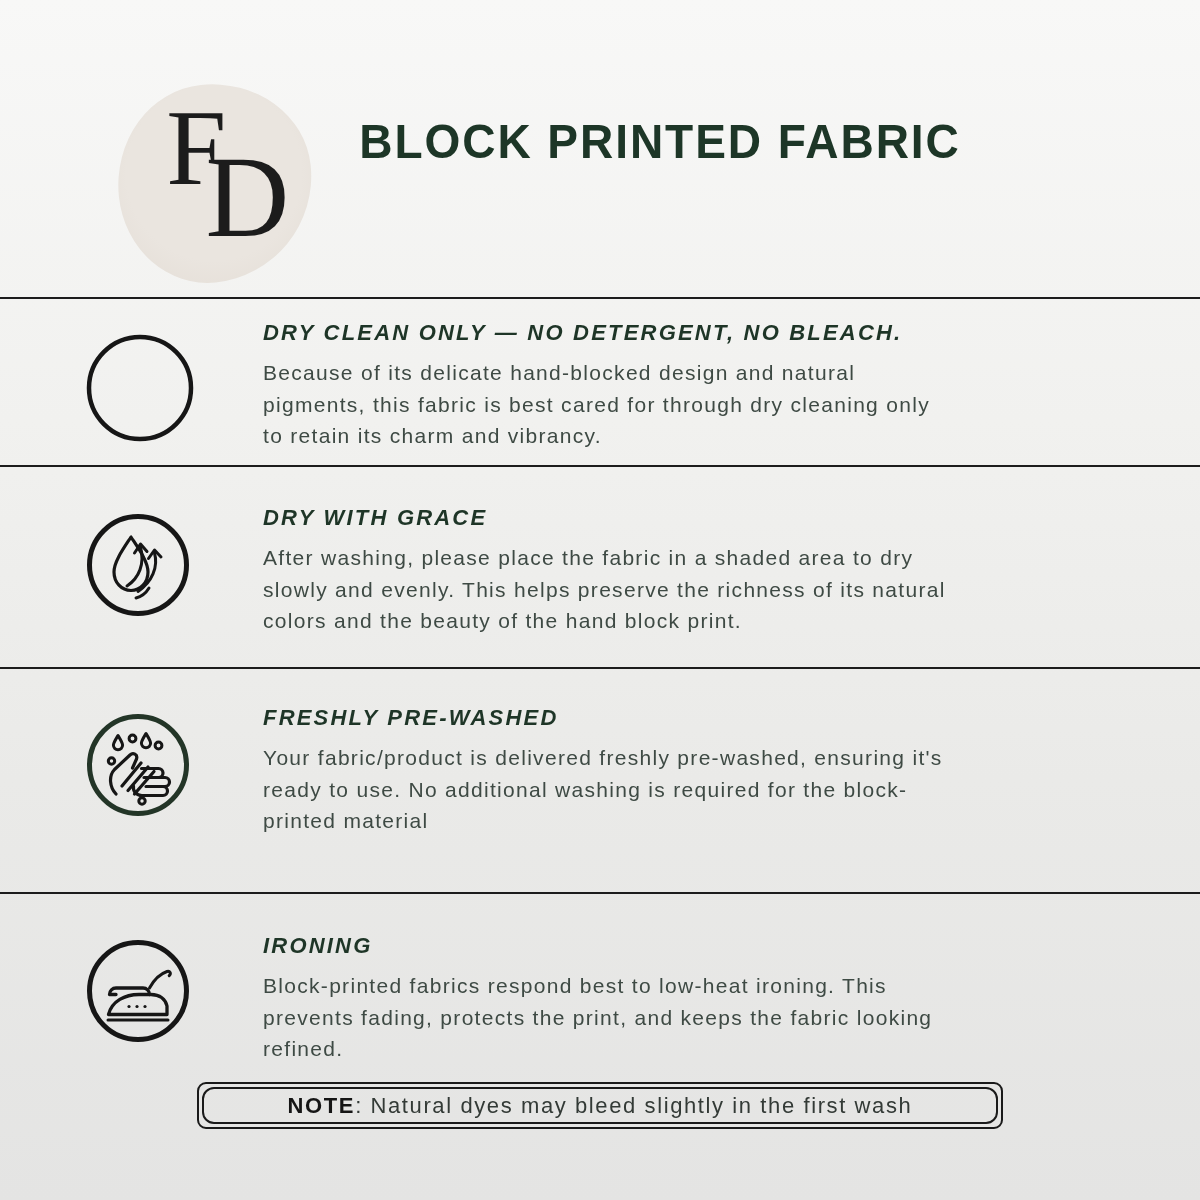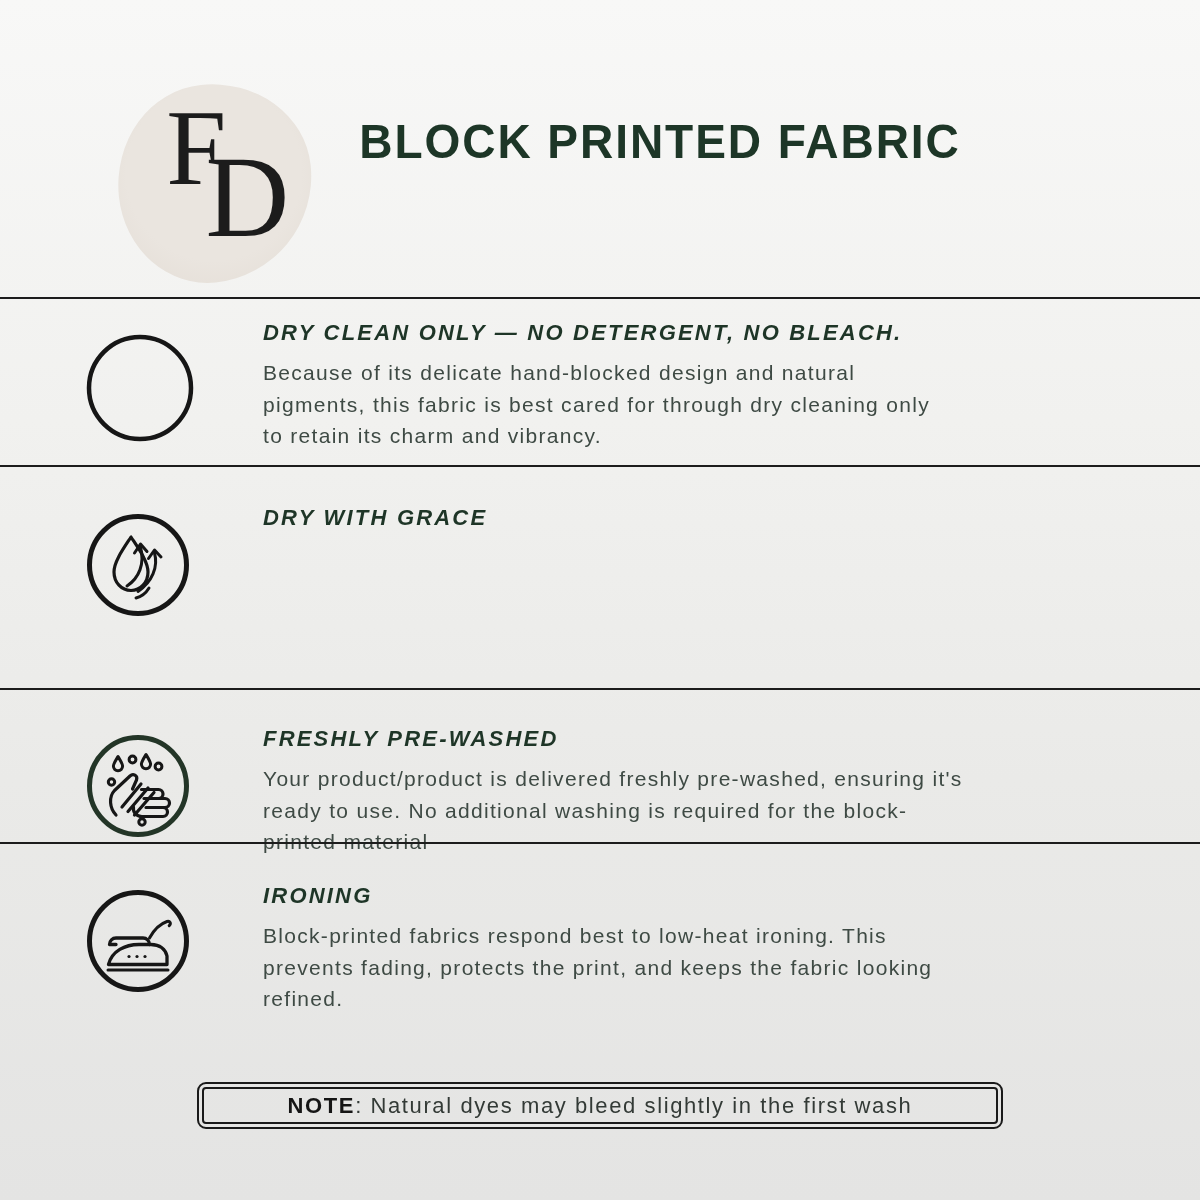--- a/index.html
+++ b/index.html
@@ -49,22 +49,22 @@
     transform: scaleX(0.96);
   }
 
   
   .care-section {
     position: absolute; left: 0; width: 1200px;
     border-top: 2px solid #1c1c1c;
   }
   .s1 { top: 297px; height: 168px; }
   .s2 { top: 465px; height: 202px; }
-  .s3 { top: 688px; height: 197px; }
-  .s4 { top: 842px; height: 200px; }
+  .s3 { top: 667px; height: 197px; }
+  .s4 { top: 892px; height: 200px; }
 
   .icon-wrap { position: absolute; left: 85px; }
   .s1 .icon-wrap { top: 34px; }
   .s2 .icon-wrap { top: 45px; }
   .s3 .icon-wrap { top: 43px; }
   .s4 .icon-wrap { top: 44px; }
 
   .text-col { position: absolute; left: 263px; width: 830px; }
   .s1 .text-col { top: 21px; }
   .s2 .text-col { top: 38px; }
@@ -81,21 +81,21 @@
   }
 
   
   .note-outer {
     position: absolute; left: 197px; top: 1082px; width: 806px; height: 47px;
     border: 2px solid #1a1a1a; border-radius: 9px; padding: 3px;
     background: transparent;
   }
   .note-inner {
     width: 100%; height: 100%;
-    border: 2.5px solid #1a1a1a; border-radius: 4px;
+    border: 2.5px solid #1a1a1a; border-radius: 12px;
     display: flex; align-items: center; justify-content: center;
     font-size: 22px; letter-spacing: 1.6px; color: #333a36;
   }
   .note-label { font-weight: 700; color: #151515; }
 
   svg { display: block; }
 </style>
 </head>
 <body>
 
@@ -131,20 +131,23 @@
         <path d="M46 25 C38.5 36.5 29 49.5 29 60 C29 70.5 36.5 78.5 46 78.5 C55.5 78.5 63 70.5 63 60 C63 49.5 53.5 36.5 46 25 Z" stroke-width="3.2"></path>
         <path d="M42 74 C54 66 60 52 55.5 35" stroke-width="3"></path>
         <path d="M49.5 41 L55.5 32 L62 39.5" stroke-width="3"></path>
         <path d="M53 79.5 C67 70 73.5 55 69.5 41" stroke-width="3"></path>
         <path d="M63.5 46.5 L69.5 38 L76 45" stroke-width="3"></path>
         <path d="M51 86 C57 84.5 61 81 64 76" stroke-width="3"></path>
       </svg>
     </div>
     <div class="text-col">
       <div class="sec-heading">DRY WITH GRACE</div>
+      <div class="sec-body">After washing, please place the fabric in a shaded area to dry
+slowly and evenly. This helps preserve the richness of its natural
+colors and the beauty of the hand block print.</div>
     </div>
   </div>
 
   <div class="care-section s3">
     <div class="icon-wrap">
       <svg width="106" height="106" viewBox="0 0 106 106" fill="none" stroke="#161616" stroke-linecap="round" stroke-linejoin="round">
         <circle cx="53" cy="53" r="48.5" stroke="#233527" stroke-width="5"></circle>
         <path d="M33 23.5 c-2.8 4.6 -4.6 7.4 -4.6 9.6 a4.6 4.6 0 0 0 9.2 0 c0 -2.2 -1.8 -5 -4.6 -9.6 Z" stroke-width="3"></path>
         <circle cx="47.5" cy="26.5" r="3.4" stroke-width="3"></circle>
         <path d="M61 21.5 c-2.8 4.6 -4.6 7.4 -4.6 9.6 a4.6 4.6 0 0 0 9.2 0 c0 -2.2 -1.8 -5 -4.6 -9.6 Z" stroke-width="3"></path>
@@ -155,21 +158,21 @@
         <path d="M37 74 L56 51" stroke-width="3.2"></path>
         <path d="M43 78.5 L63 55" stroke-width="3.2"></path>
         <path d="M49.5 82 L69 59.5" stroke-width="3.2"></path>
         <path d="M56.5 56.5 h17 a4.5 4.5 0 0 1 0 9 h-13" stroke-width="3.2"></path>
         <path d="M59 65.5 h21 a4.5 4.5 0 0 1 0 9 h-17" stroke-width="3.2"></path>
         <path d="M61 74.5 h17 a4.5 4.5 0 0 1 0 9 h-21 c-5.5 0 -9.5 -4.5 -8.5 -9.5" stroke-width="3.2"></path>
       </svg>
     </div>
     <div class="text-col">
       <div class="sec-heading">FRESHLY PRE-WASHED</div>
-      <div class="sec-body">Your product/product is delivered freshly pre-washed, ensuring it's
+      <div class="sec-body">Your fabric/product is delivered freshly pre-washed, ensuring it's
 ready to use. No additional washing is required for the block-
 printed material</div>
     </div>
   </div>
 
   <div class="care-section s4">
     <div class="icon-wrap">
       <svg width="106" height="106" viewBox="0 0 106 106" fill="none" stroke="#161616" stroke-linecap="round" stroke-linejoin="round">
         <circle cx="53" cy="53" r="48.5" stroke-width="5"></circle>
         <path d="M23.5 76.5 C27 63 40 56.5 54 56.5 L66 56.5 C75 56.5 80.5 61.5 82 68 L82 76.5 Z" stroke-width="3.3"></path>

